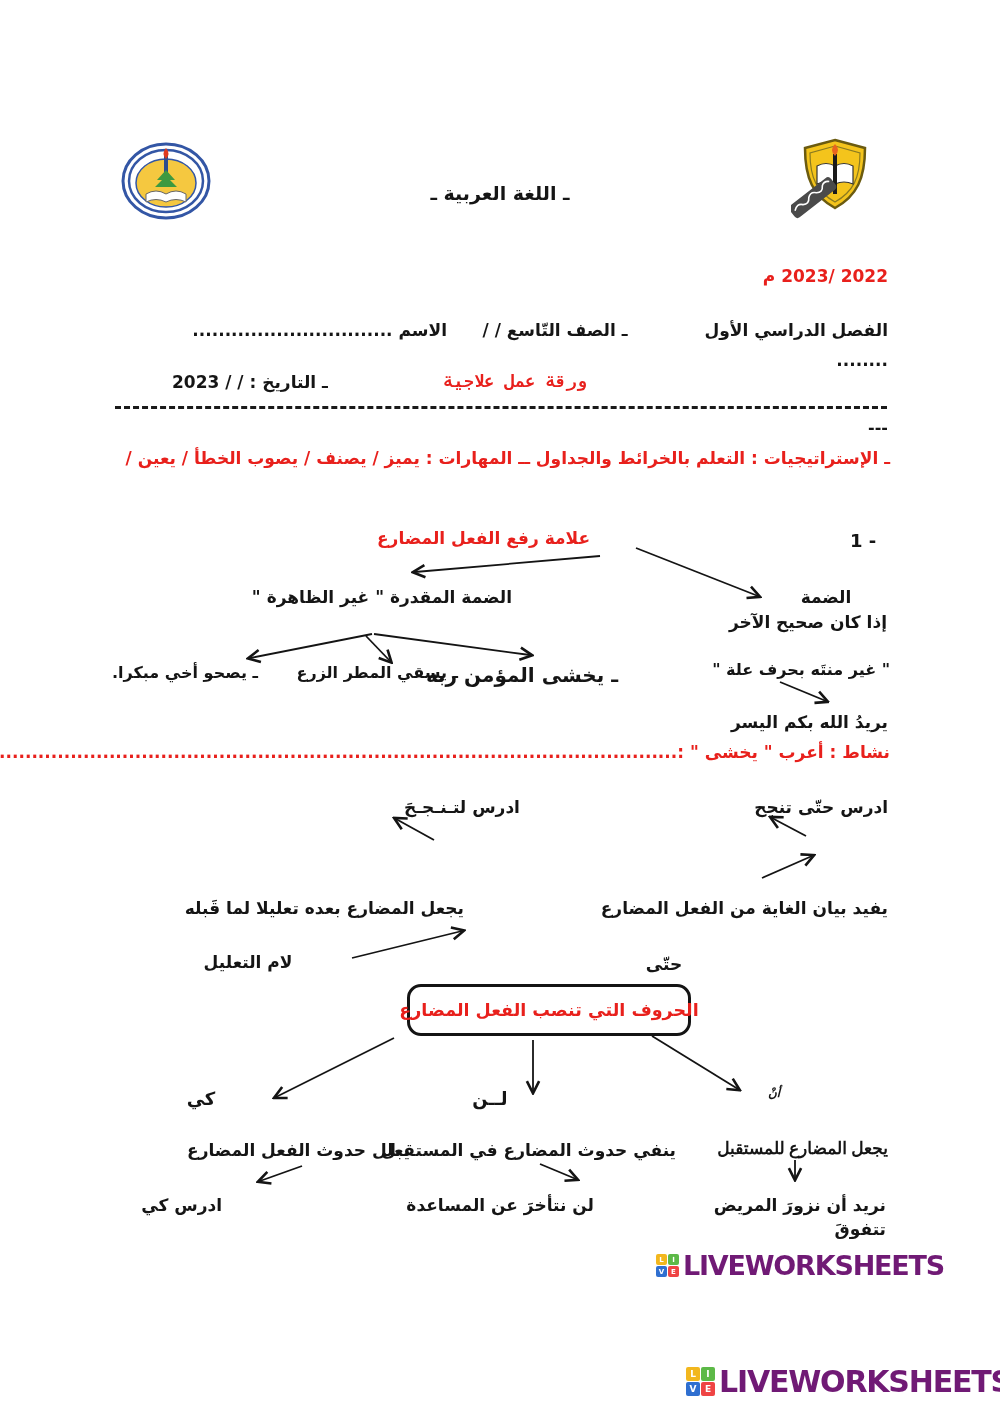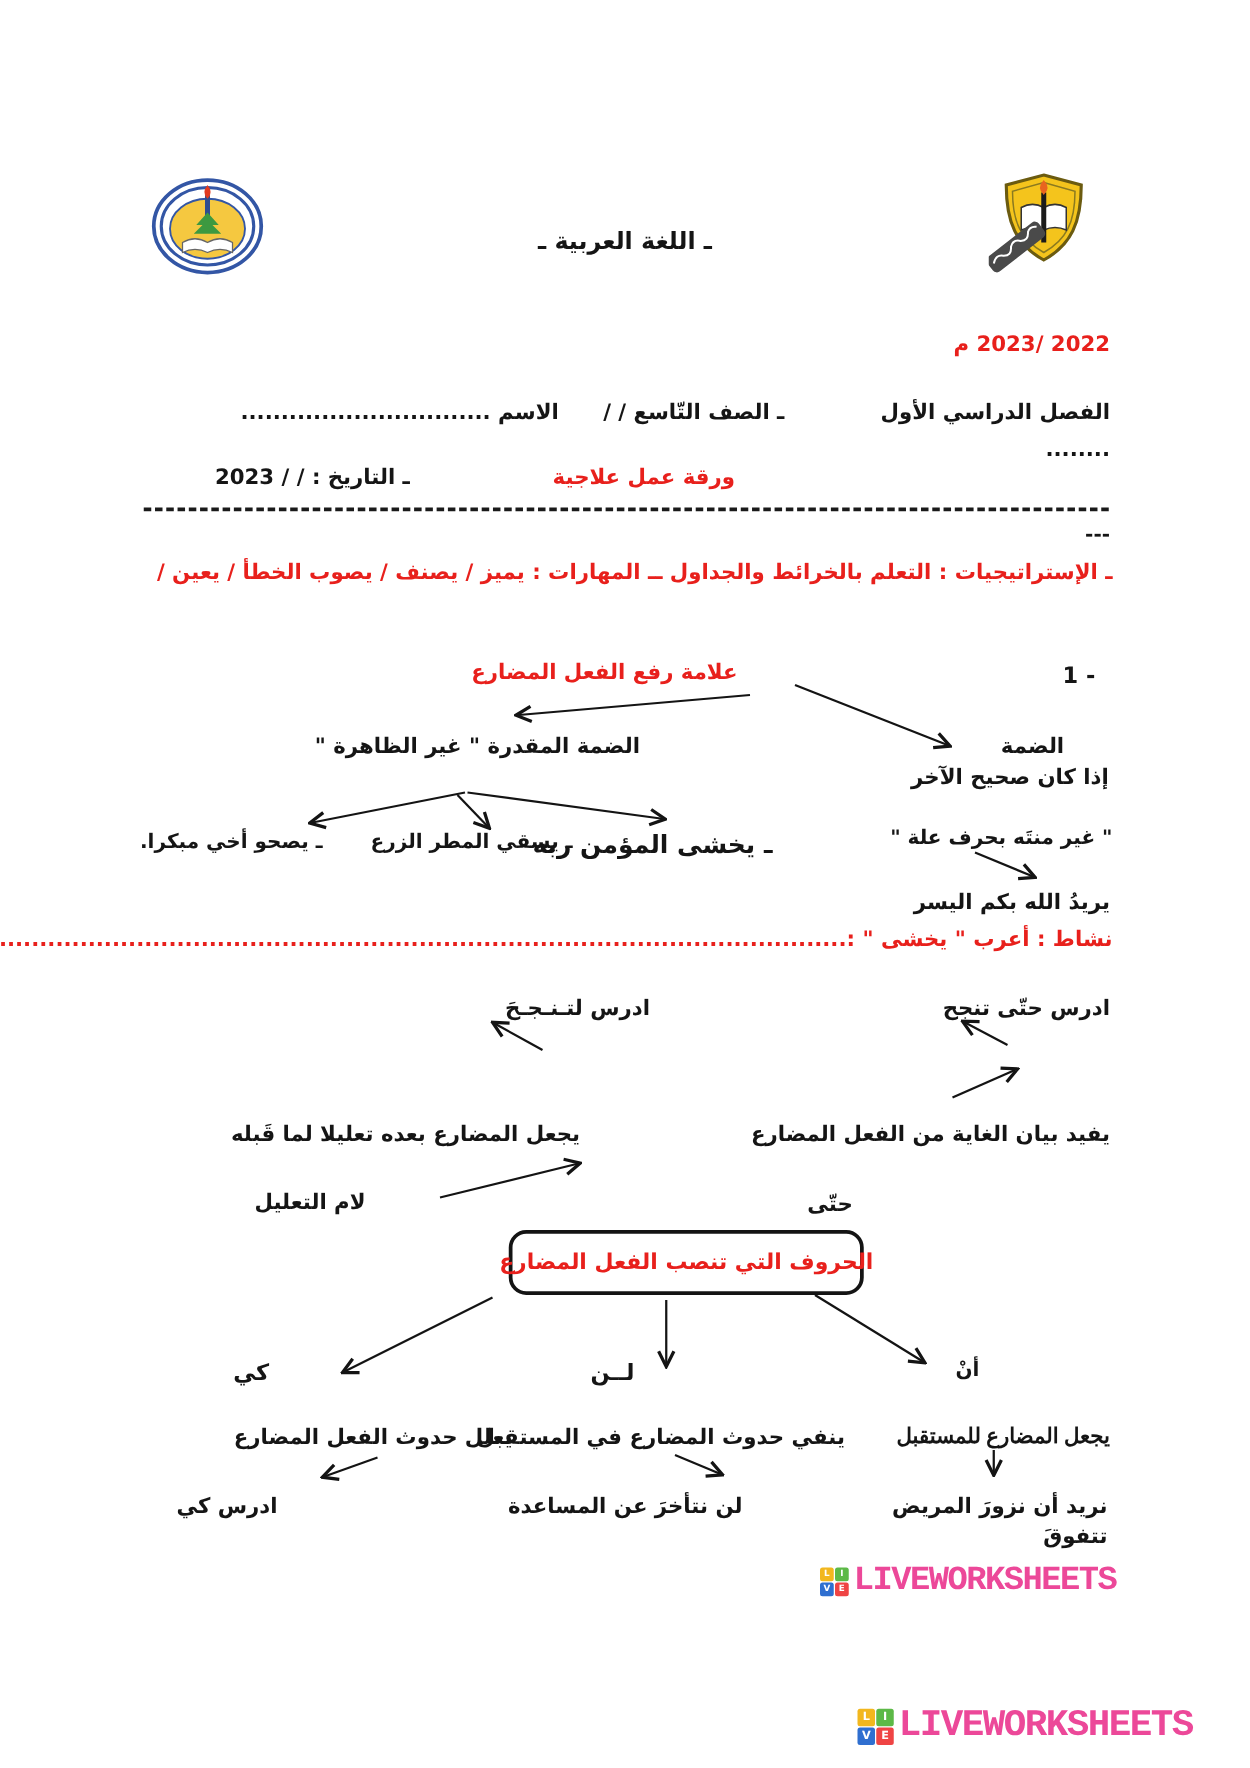--- a/index.html
+++ b/index.html
@@ -17,21 +17,21 @@
   .lw{position:absolute;display:flex;align-items:center;gap:4px;}
   .lw-tiles{display:grid;grid-template-columns:auto auto;gap:1px;}
   .lw-tile{border-radius:2px;display:flex;align-items:center;justify-content:center;
            color:#fff;font-weight:700;}
   .lw-sm .lw-tile{width:11px;height:11px;font-size:7px;}
   .lw-lg .lw-tile{width:14px;height:14px;font-size:9px;}
   .tile-l{background:#f2b71e;}
   .tile-i{background:#5cb947;}
   .tile-v{background:#2f6fd0;}
   .tile-e{background:#ef4444;}
-  .lw-text{font-weight:800;color:#ec4899;letter-spacing:-1.2px;font-family:Liberation Mono, monospace;}
+  .lw-text{font-weight:800;color:#701a75;letter-spacing:-1.2px;}
   .lw-sm .lw-text{font-size:27px;}
   .lw-lg .lw-text{font-size:30px;}
 </style>
 </head>
 <body>
 
 <div class="page">
 
   <svg class="arrows" style="left:120px;top:140px;pointer-events:none;" width="92" height="82" viewBox="0 0 92 82">
     <ellipse cx="46" cy="41" rx="43" ry="37" fill="#ffffff" stroke="#3356a5" stroke-width="3"></ellipse>
@@ -57,21 +57,21 @@
 
   <div class="t ctr" dir="rtl" style="left:378px;top:182px;width:244px;font-size:19px;">ـ اللغة العربية  ـ</div>
 
   <div class="t red rt" dir="rtl" style="left:756px;top:266px;width:132px;">2022  /2023 م</div>
 
   <div class="t rt" dir="rtl" style="left:732px;top:320px;width:156px;">الفصل الدراسي الأول</div>
   <div class="t ctr" dir="rtl" style="left:455px;top:320px;width:200px;">ـ الصف التّاسع   /    /</div>
   <div class="t" dir="rtl" style="left:185px;top:320px;width:262px;text-align:right;">الاسم ...............................</div>
   <div class="t rt" dir="rtl" style="left:842px;top:350px;width:46px;">........</div>
 
-  <div class="t red ctr" dir="rtl" style="left:438px;top:372px;width:154px;">ورقة عمل علاجية</div>
+  <div class="t red ctr" dir="rtl" style="left:438px;top:372px;width:154px;font-family:Liberation Mono, monospace;">ورقة عمل علاجية</div>
   <div class="t" dir="rtl" style="left:172px;top:372px;width:250px;text-align:left;">ـ التاريخ :    /    /   2023</div>
 
   <div class="dashline"></div>
   <div class="t rt" style="left:858px;top:418px;width:30px;font-size:16px;">---</div>
 
   <div class="t red rt" dir="rtl" style="left:138px;top:448px;width:752px;">ـ الإستراتيجيات : التعلم بالخرائط   والجداول ــ المهارات : يميز / يصنف / يصوب الخطأ / يعين /</div>
 
   <div class="t" dir="ltr" style="left:850px;top:530px;width:40px;font-size:18px;">1 -</div>
   <div class="t red ctr" dir="rtl" style="left:384px;top:528px;width:206px;">علامة رفع الفعل المضارع</div>
 
@@ -100,21 +100,21 @@
 
   <div class="t ctr" dir="rtl" style="left:636px;top:954px;width:56px;">حتّى</div>
   <div class="t ctr" dir="rtl" style="left:200px;top:952px;width:96px;">لام التعليل</div>
 
   <div class="nasb-box">
     <span class="t2 red" dir="rtl">الحروف التي تنصب الفعل المضارع</span>
   </div>
 
   <div class="t ctr" dir="rtl" style="left:175px;top:1088px;width:52px;font-size:18px;">كي</div>
   <div class="t ctr" dir="rtl" style="left:462px;top:1088px;width:56px;font-size:18px;">لــن</div>
-  <div class="t ctr" dir="rtl" style="left:752px;top:1086px;width:44px;font-size:16px;">أنْ</div>
+  <div class="t ctr" dir="rtl" style="left:752px;top:1086px;width:44px;font-size:12px;font-style:italic;">أنْ</div>
 
   <div class="t rt" dir="rtl" style="left:182px;top:1140px;width:228px;">يعلل حدوث الفعل المضارع</div>
   <div class="t rt" dir="rtl" style="left:436px;top:1140px;width:240px;text-align:right;">ينفي حدوث المضارع في المستقبل</div>
   <div class="t rt" dir="rtl" style="left:676px;top:1138px;width:212px;font-family:Liberation Serif, serif;">يجعل المضارع للمستقبل</div>
 
   <div class="t rt" dir="rtl" style="left:140px;top:1195px;width:82px;">ادرس كي</div>
   <div class="t rt" dir="rtl" style="left:428px;top:1195px;width:166px;">لن نتأخرَ عن المساعدة</div>
   <div class="t rt" dir="rtl" style="left:716px;top:1195px;width:170px;">نريد أن نزورَ المريض</div>
   <div class="t rt" dir="rtl" style="left:824px;top:1219px;width:62px;">تتفوقَ</div>
 

